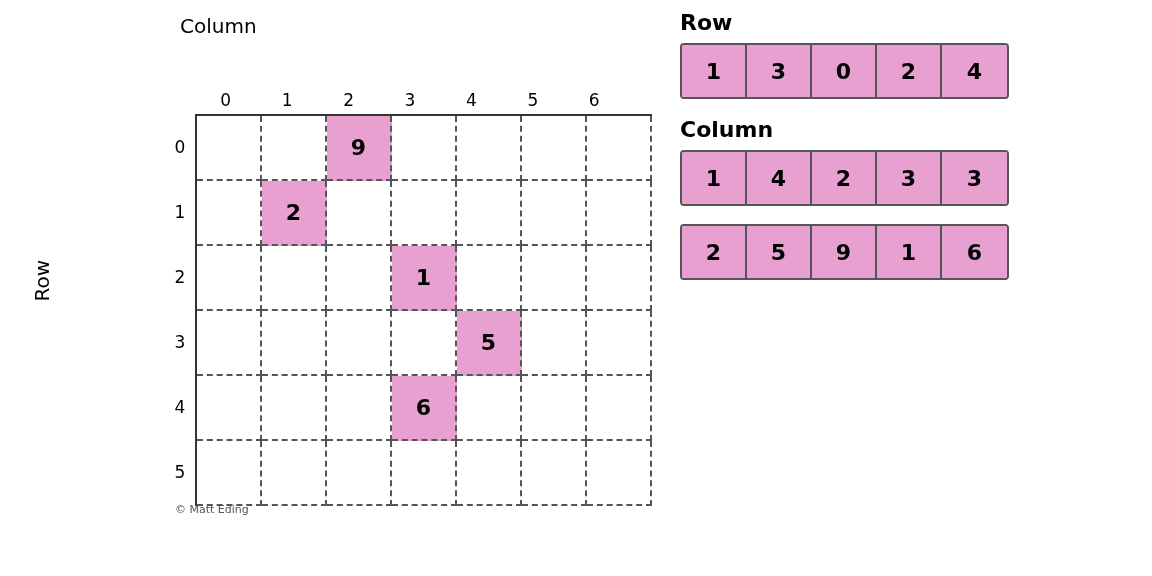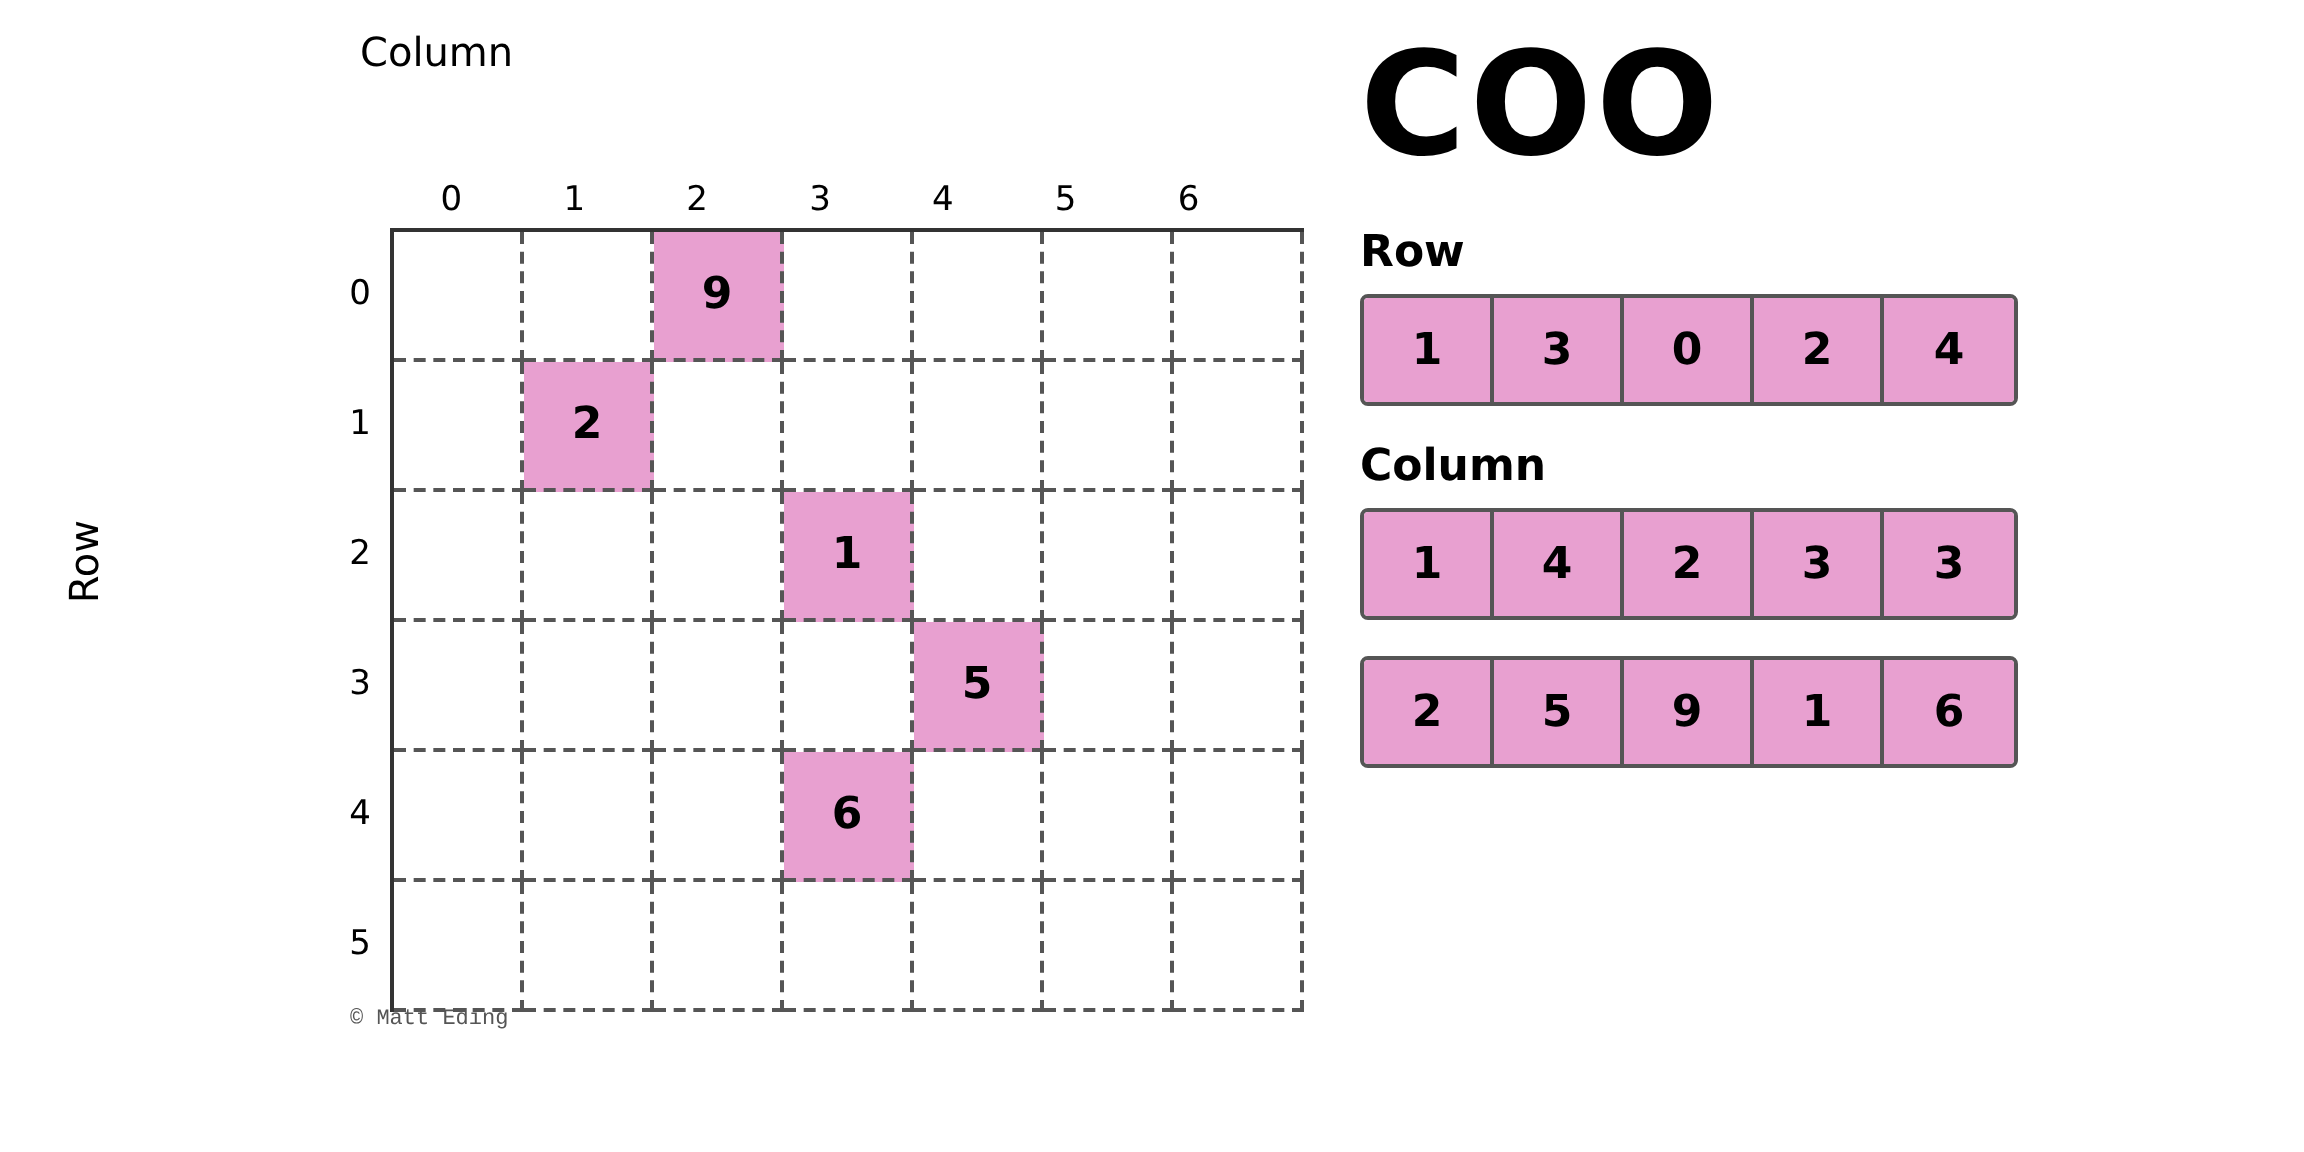--- a/index.html
+++ b/index.html
@@ -100,21 +100,20 @@
     .cell.highlighted {
       background: #e8a0d0;
     }
 
     .copyright {
       position: absolute;
       bottom: 60px;
       left: 175px;
       font-size: 11px;
       color: #555;
-      font-family: Liberation Mono, monospace;
     }
 
     
     .right-panel {
       flex: 1;
       padding: 10px 20px;
       display: flex;
       flex-direction: column;
       gap: 0px;
     }
@@ -234,21 +233,20 @@
           <div class="cell"></div>
           <div class="cell"></div>
         </div>
     </div>
   </div>
 
   <div class="copyright">© Matt Eding</div>
 </div>
 
 <div class="right-panel">
-  <div class="coo-title">COO</div>
 
   <div class="array-section">
     <div class="array-label">Row</div>
     <div class="array-row">
 
     <div class="array-cell">1</div>
         <div class="array-cell">3</div>
         <div class="array-cell">0</div>
         <div class="array-cell">2</div>
         <div class="array-cell">4</div>

